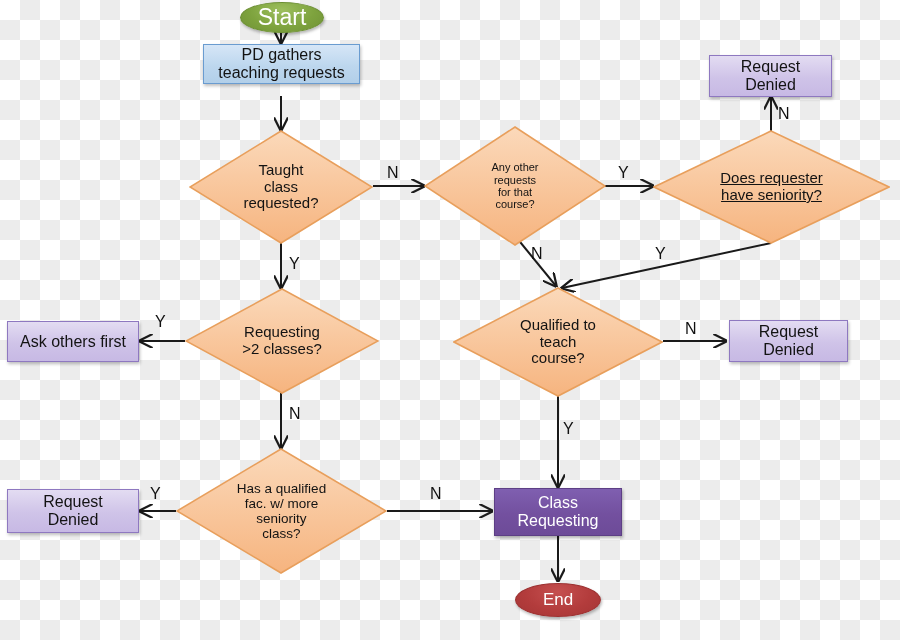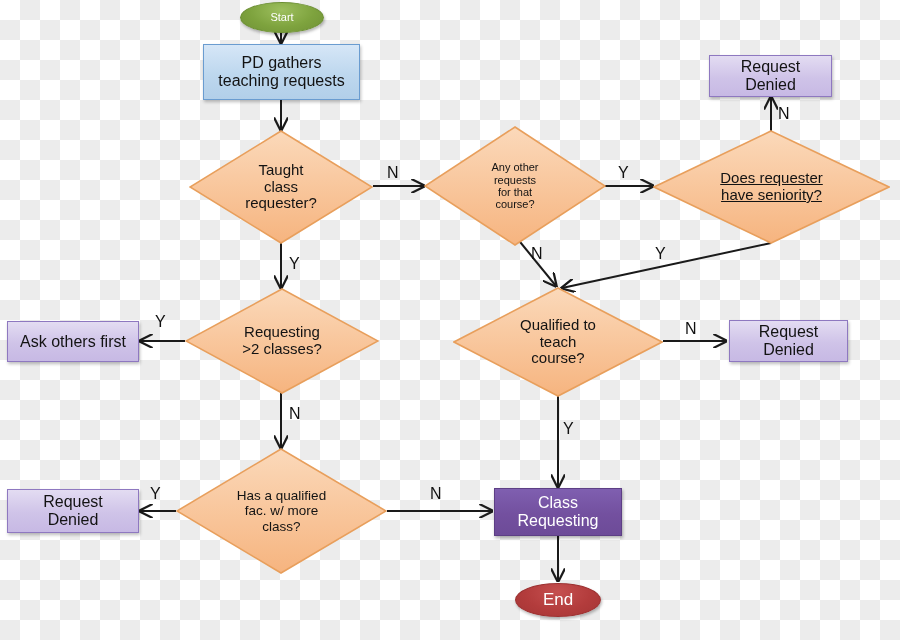--- a/index.html
+++ b/index.html
@@ -42,21 +42,21 @@
     line-height: 1.12;
     color: #131313;
   }
 
   
   .node.terminator-start {
     border-radius: 50%;
     background: radial-gradient(ellipse at 50% 25%, #9dbf5e 0%, #7ea33e 55%, #6f9136 100%);
     border: 1px solid #6c8f33;
     color: #ffffff;
-    font-size: 11px;
+    font-size: 23px;
     box-shadow: 1px 2px 3px rgba(0,0,0,0.28);
   }
   
   .node.terminator-end {
     border-radius: 50%;
     background: radial-gradient(ellipse at 50% 25%, #c54f4f 0%, #b33c3c 55%, #a43535 100%);
     border: 1px solid #9c3131;
     color: #ffffff;
     font-size: 17px;
     box-shadow: 1px 2px 3px rgba(0,0,0,0.28);
@@ -149,39 +149,39 @@
       <line x1="387" y1="511" x2="492" y2="511"></line>
       
       <line x1="558" y1="536" x2="558" y2="581"></line>
     </g>
   </svg>
 
   <div class="node terminator-start" style="left:240px; top:2px; width:84px; height:31px;">
     <span>Start</span>
   </div>
 
-  <div class="node process-blue" style="left:203px; top:44px; width:157px; height:56px; flex-direction:column;">
+  <div class="node process-blue" style="left:203px; top:44px; width:157px; height:40px; flex-direction:column;">
     <span>PD gathers</span>
     <span>teaching requests</span>
   </div>
 
   <div class="node decision" style="left:189px; top:130px; width:184px; height:114px; flex-direction:column;">
     <svg class="diamond-shape" viewBox="0 0 184 114" preserveAspectRatio="none">
       <defs>
           <linearGradient id="gD1" x1="0" y1="0" x2="0" y2="1">
         <stop offset="0%" stop-color="#fbd9ba"></stop>
             <stop offset="100%" stop-color="#f6b47f"></stop>
       </linearGradient>
         </defs>
       <polygon points="92,1 183,57 92,113 1,57" fill="url(#gD1)" stroke="#e89f5c" stroke-width="1.6"></polygon>
     </svg>
     <div class="diamond-label">
       <div>Taught</div>
       <div>class</div>
-      <div>requester?</div>
+      <div>requested?</div>
     </div>
   </div>
 
   <div class="node decision" style="left:424px; top:126px; width:182px; height:120px; flex-direction:column; font-size:11px;">
     <svg class="diamond-shape" viewBox="0 0 182 120" preserveAspectRatio="none">
       <defs>
           <linearGradient id="gD2" x1="0" y1="0" x2="0" y2="1">
         <stop offset="0%" stop-color="#fbd9ba"></stop>
             <stop offset="100%" stop-color="#f6b47f"></stop>
       </linearGradient>
@@ -265,20 +265,21 @@
           <linearGradient id="gD6" x1="0" y1="0" x2="0" y2="1">
         <stop offset="0%" stop-color="#fbd9ba"></stop>
             <stop offset="100%" stop-color="#f6b47f"></stop>
       </linearGradient>
         </defs>
       <polygon points="105,1 210,63 105,125 1,63" fill="url(#gD6)" stroke="#e89f5c" stroke-width="1.6"></polygon>
     </svg>
     <div class="diamond-label" style="width:80%;">
       <div>Has a qualified</div>
       <div>fac. w/ more</div>
+      <div>seniority</div>
       <div>class?</div>
     </div>
   </div>
 
   <div class="node box-lavender" style="left:7px; top:489px; width:132px; height:44px; flex-direction:column;">
     <span>Request</span>
     <span>Denied</span>
   </div>
 
   <div class="node box-purple" style="left:494px; top:488px; width:128px; height:48px; flex-direction:column;">

